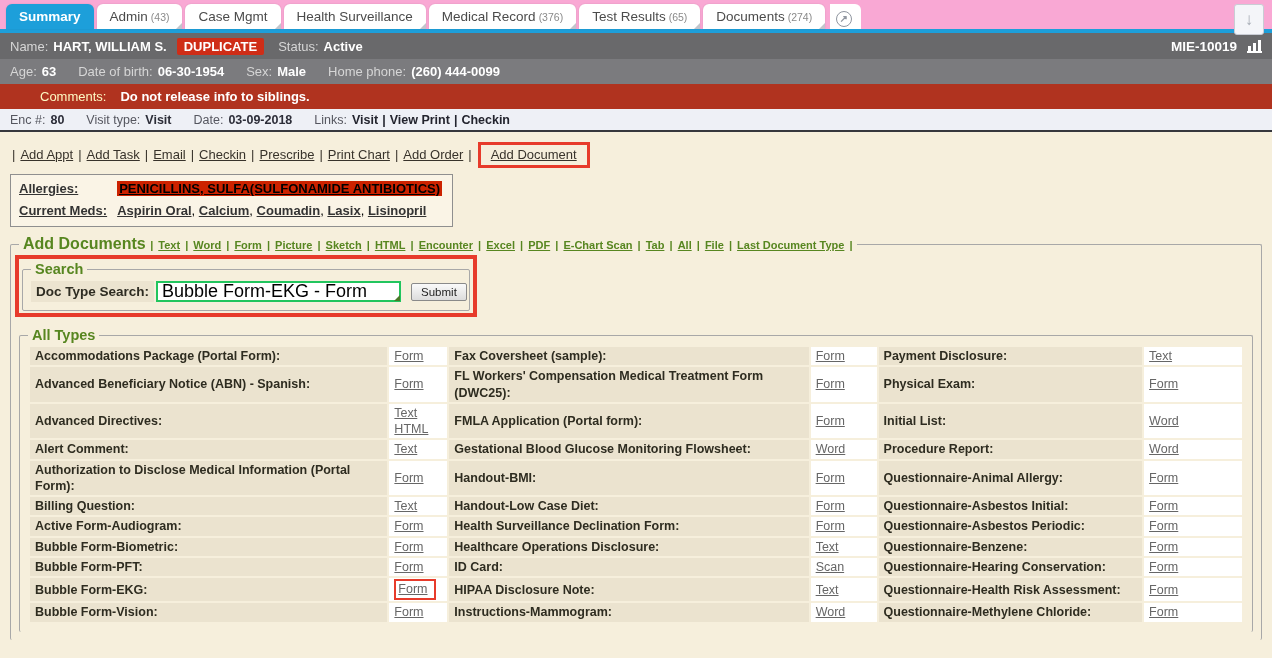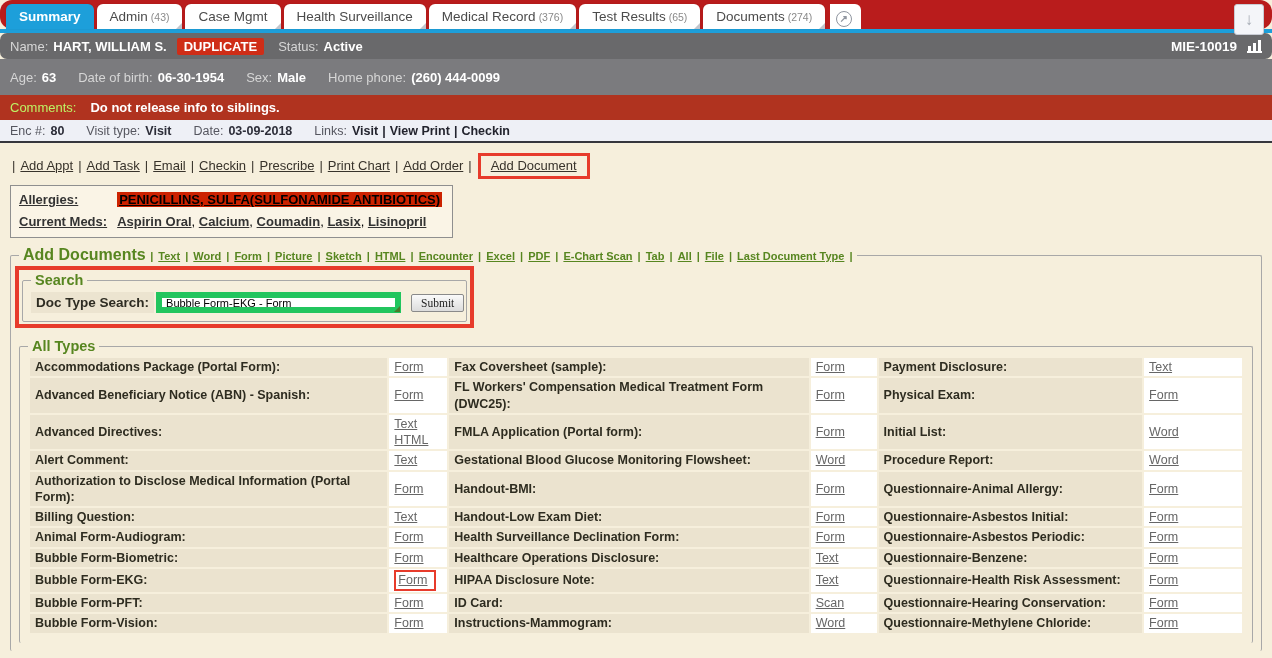--- a/index.html
+++ b/index.html
@@ -1,20 +1,20 @@
 <!DOCTYPE html>
 <html><head>
 <meta charset="utf-8">
 <style>
   * { box-sizing: border-box; margin: 0; padding: 0; }
   html,body { width:1272px; height:658px; overflow:hidden; }
   body { font-family:"Liberation Sans", sans-serif; background:#f6efdc; }
 
   
-  .tabbar { background:#b91c1c; padding:4px 8px 0 6px; position:relative; height:29px; white-space:nowrap;border-radius:12px; }
+  .tabbar { background:#f9a8d4; padding:4px 8px 0 6px; position:relative; height:29px; white-space:nowrap; }
   .tab { display:inline-block; position:relative; background:#fff; border-radius:6px 6px 0 0;
          padding:5px 13px 4px 13px; margin-right:3px; font-size:13.5px; color:#4b4b4b;
          height:25px; vertical-align:bottom; box-shadow:0 0 2px rgba(0,0,0,.12); cursor:pointer; }
   .tab .cnt { font-size:10.5px; color:#8a8a8a; margin-left:3px; }
   .tab.active { background:#1d9fda; color:#fff; font-weight:bold; }
   .tab .fold { position:absolute; right:0; bottom:0; width:0; height:0;
                border-style:solid; border-width:0 0 6px 6px;
                border-color:transparent transparent #c2c5cc transparent; }
   .tab-popout { display:inline-block; background:#fff; border-radius:0 6px 0 0; padding:4px 9px 3px 6px;
                 height:25px; vertical-align:bottom; margin-left:-3px; cursor:pointer; }
@@ -23,24 +23,24 @@
   .bluestrip { height:4px; background:#1d9fda; }
   .dl-btn { position:absolute; right:8px; top:4px; width:30px; height:31px; background:#f4f5f9;
             border:1px solid #c9ccd4; border-radius:3px; display:flex; align-items:center; justify-content:center;
             color:#a4aab4; font-size:17px; font-weight:bold; cursor:pointer; }
 
   
   .row { display:flex; align-items:center; padding:0 10px; color:#fff; font-size:13px; }
   .row .lbl { color:#d6d6d6; margin-right:5px; }
   .row b { font-weight:bold; }
   .row .grp { margin-right:22px; display:flex; align-items:center; }
-  .row-name { height:26px; background:#69696b;border-radius:7px; }
-  .row-age  { height:36px; background:#7b7b7e; }
+  .row-name { height:26px; background:#69696b; }
+  .row-age  { height:25px; background:#7b7b7e; }
   .row-comments { height:25px; background:#b0331f; }
-  .row-comments .lbl { color:#bef264; }
+  .row-comments .lbl { color:#fef9c3;margin-left:30px; }
   .row-enc { height:23px; background:#eef0f6; color:#2c2d38; border-bottom:2px solid #36373d; font-size:12.5px; }
   .row-enc .lbl { color:#55565f; }
   .dup-badge { background:#cf2d17; color:#fff; font-weight:bold; padding:1px 7px; border-radius:2px;
                margin:0 14px 0 10px; font-size:13px; }
   .spacer { margin-left:auto; }
   .chart-id { font-size:13.5px; font-weight:bold; }
   .chart-icon { display:inline-flex; align-items:flex-end; gap:2px; border-bottom:2px solid #fff;
                 height:14px; margin-left:10px; padding:0 1px; cursor:pointer; }
   .chart-icon i { display:block; width:3px; background:#fff; }
   .enc-links a { color:#23242e; font-weight:bold; text-decoration:none; }
@@ -67,25 +67,25 @@
   .adoc-title { color:#578620; font-weight:bold; font-size:16px; }
   .adoc-links { font-size:11px; font-weight:bold; color:#578620; }
   .adoc-links a { color:#578620; margin:0 2px; }
 
   .search-annotation { border:4px solid #e73b2b; display:inline-block; padding:2px 3px; margin:2px 0 0 -4px; background:transparent; }
   .search-fs { padding:2px 2px 8px 8px; width:405px; }
   .search-fs legend, .alltypes-fs legend { color:#578620; font-weight:bold; font-size:14.5px; padding:0 4px; }
   .search-row { display:flex; align-items:center; margin-top:2px; }
   .doc-search-lbl { background:#ece4d0; padding:3px 5px; font-size:13.5px; color:#2e2c22; white-space:nowrap;font-weight:bold; }
   .input-wrap { position:relative; display:inline-block; margin-left:2px; }
-  .input-wrap input { width:245px; height:21px; border:6px solid #22c55e; font-family:"Liberation Sans",sans-serif;
-                      font-size:11px; padding:1px 4px; background:#fff; }
+  .input-wrap input { width:245px; height:21px; border:2px solid #22c55e; font-family:"Liberation Sans",sans-serif;
+                      font-size:18px; padding:1px 4px; background:#fff; }
   .input-wrap::after { content:""; position:absolute; right:1px; bottom:1px; width:0; height:0;
                        border-style:solid; border-width:0 0 6px 6px; border-color:transparent transparent #4a7a2a transparent; }
-  .submit-btn { margin-left:10px; font-family:Liberation Serif, serif; font-size:11.5px; color:#222;
+  .submit-btn { margin-left:10px; font-family:Liberation Sans, sans-serif; font-size:11.5px; color:#222;
                 background:linear-gradient(#fafafa,#dcdcdc); border:1px solid #8a8a8a; border-radius:2px;
                 padding:2px 9px; cursor:pointer; }
 
   .alltypes-fs { margin-top:10px; padding:2px 8px 8px 8px; border-bottom:none; }
   table.types { width:100%; border-collapse:separate; border-spacing:2px; font-size:12.5px; }
   table.types td { padding:1px 5px; vertical-align:middle; line-height:1.3; }
   td.tlabel { background:#ebe3cf; font-weight:bold; color:#2e2c20; }
   td.tlinks { background:#fff; }
   td.tlinks a { color:#666; }
   .red-box { border:2.5px solid #e73b2b; padding:0 6px 1px 2px; display:inline-block; }
@@ -242,55 +242,55 @@
               <td class="tlabel">Authorization to Disclose Medical Information (Portal Form):</td>
               <td class="tlinks"><a href="#">Form</a></td>
               <td class="tlabel">Handout-BMI:</td>
               <td class="tlinks"><a href="#">Form</a></td>
               <td class="tlabel">Questionnaire-Animal Allergy:</td>
               <td class="tlinks"><a href="#">Form</a></td>
             </tr>
             <tr>
               <td class="tlabel">Billing Question:</td>
               <td class="tlinks"><a href="#">Text</a></td>
-              <td class="tlabel">Handout-Low Exam Diet:</td>
+              <td class="tlabel">Handout-Low Case Diet:</td>
               <td class="tlinks"><a href="#">Form</a></td>
               <td class="tlabel">Questionnaire-Asbestos Initial:</td>
               <td class="tlinks"><a href="#">Form</a></td>
             </tr>
             <tr>
-              <td class="tlabel">Animal Form-Audiogram:</td>
+              <td class="tlabel">Active Form-Audiogram:</td>
               <td class="tlinks"><a href="#">Form</a></td>
               <td class="tlabel">Health Surveillance Declination Form:</td>
               <td class="tlinks"><a href="#">Form</a></td>
               <td class="tlabel">Questionnaire-Asbestos Periodic:</td>
               <td class="tlinks"><a href="#">Form</a></td>
             </tr>
             <tr>
               <td class="tlabel">Bubble Form-Biometric:</td>
               <td class="tlinks"><a href="#">Form</a></td>
               <td class="tlabel">Healthcare Operations Disclosure:</td>
               <td class="tlinks"><a href="#">Text</a></td>
               <td class="tlabel">Questionnaire-Benzene:</td>
+              <td class="tlinks"><a href="#">Form</a></td>
+            </tr>
+            <tr>
+              <td class="tlabel">Bubble Form-PFT:</td>
+              <td class="tlinks"><a href="#">Form</a></td>
+              <td class="tlabel">ID Card:</td>
+              <td class="tlinks"><a href="#">Scan</a></td>
+              <td class="tlabel">Questionnaire-Hearing Conservation:</td>
               <td class="tlinks"><a href="#">Form</a></td>
             </tr>
             <tr>
               <td class="tlabel">Bubble Form-EKG:</td>
               <td class="tlinks"><span class="red-box"><a href="#">Form</a></span></td>
               <td class="tlabel">HIPAA Disclosure Note:</td>
               <td class="tlinks"><a href="#">Text</a></td>
               <td class="tlabel">Questionnaire-Health Risk Assessment:</td>
-              <td class="tlinks"><a href="#">Form</a></td>
-            </tr>
-            <tr>
-              <td class="tlabel">Bubble Form-PFT:</td>
-              <td class="tlinks"><a href="#">Form</a></td>
-              <td class="tlabel">ID Card:</td>
-              <td class="tlinks"><a href="#">Scan</a></td>
-              <td class="tlabel">Questionnaire-Hearing Conservation:</td>
               <td class="tlinks"><a href="#">Form</a></td>
             </tr>
             <tr>
               <td class="tlabel">Bubble Form-Vision:</td>
               <td class="tlinks"><a href="#">Form</a></td>
               <td class="tlabel">Instructions-Mammogram:</td>
               <td class="tlinks"><a href="#">Word</a></td>
               <td class="tlabel">Questionnaire-Methylene Chloride:</td>
               <td class="tlinks"><a href="#">Form</a></td>
             </tr>

